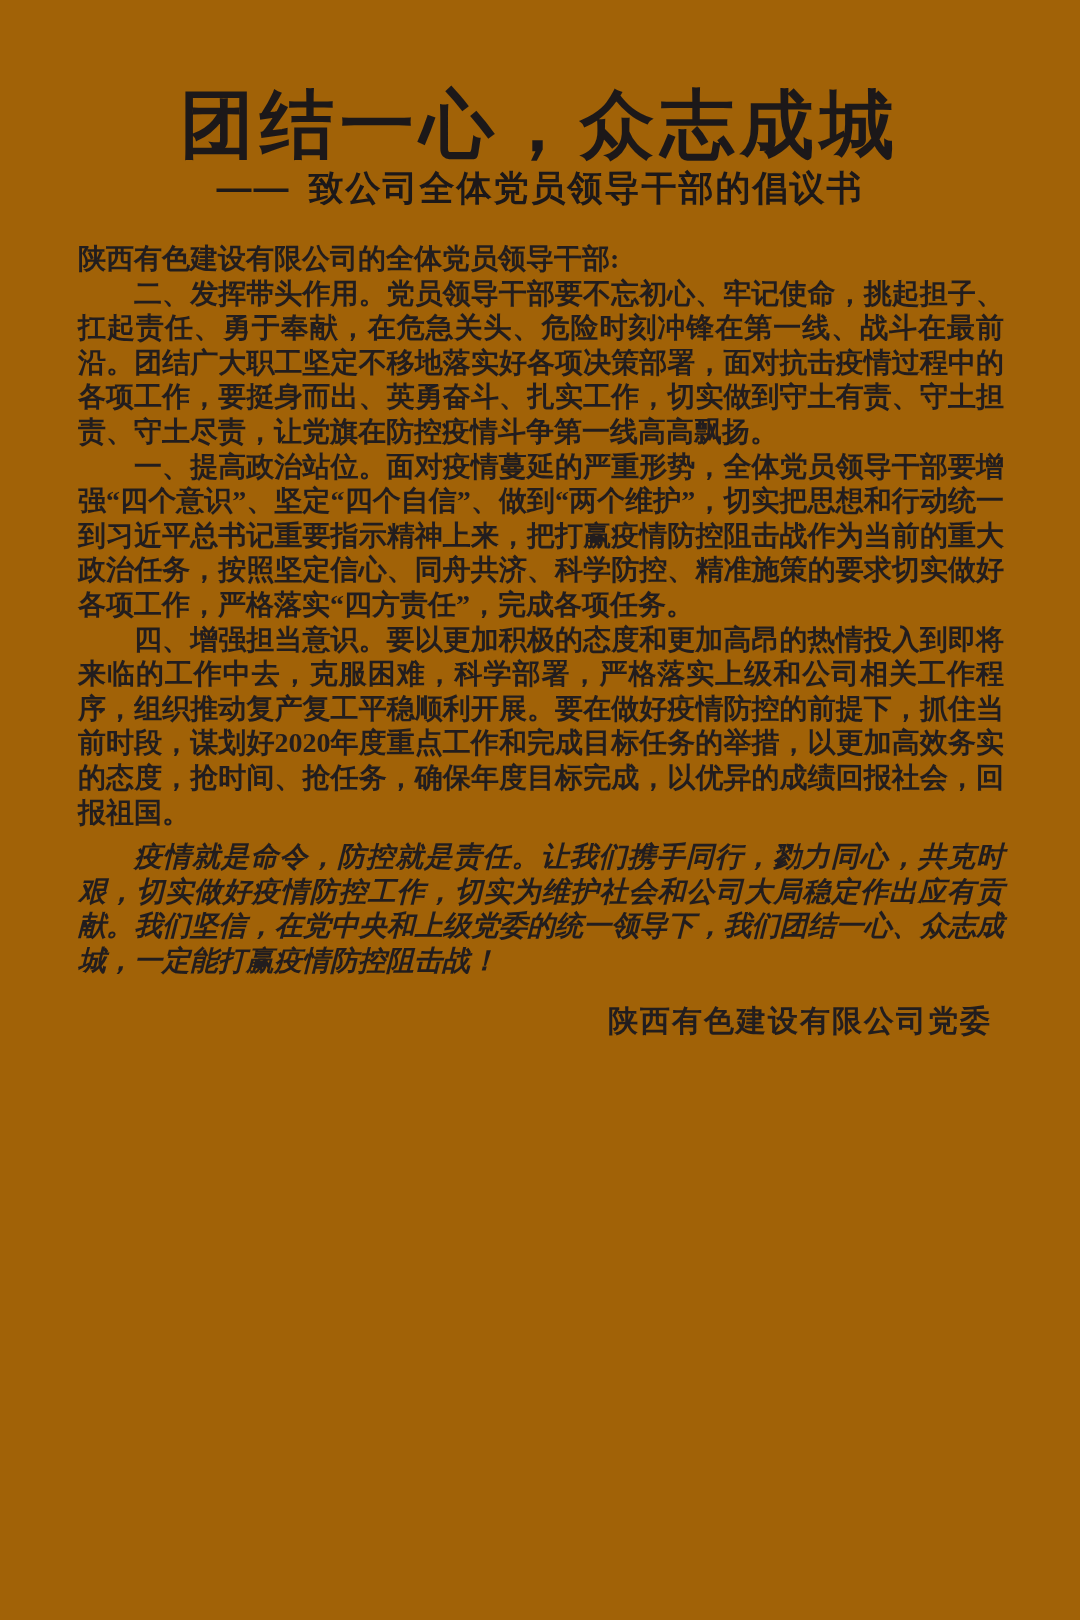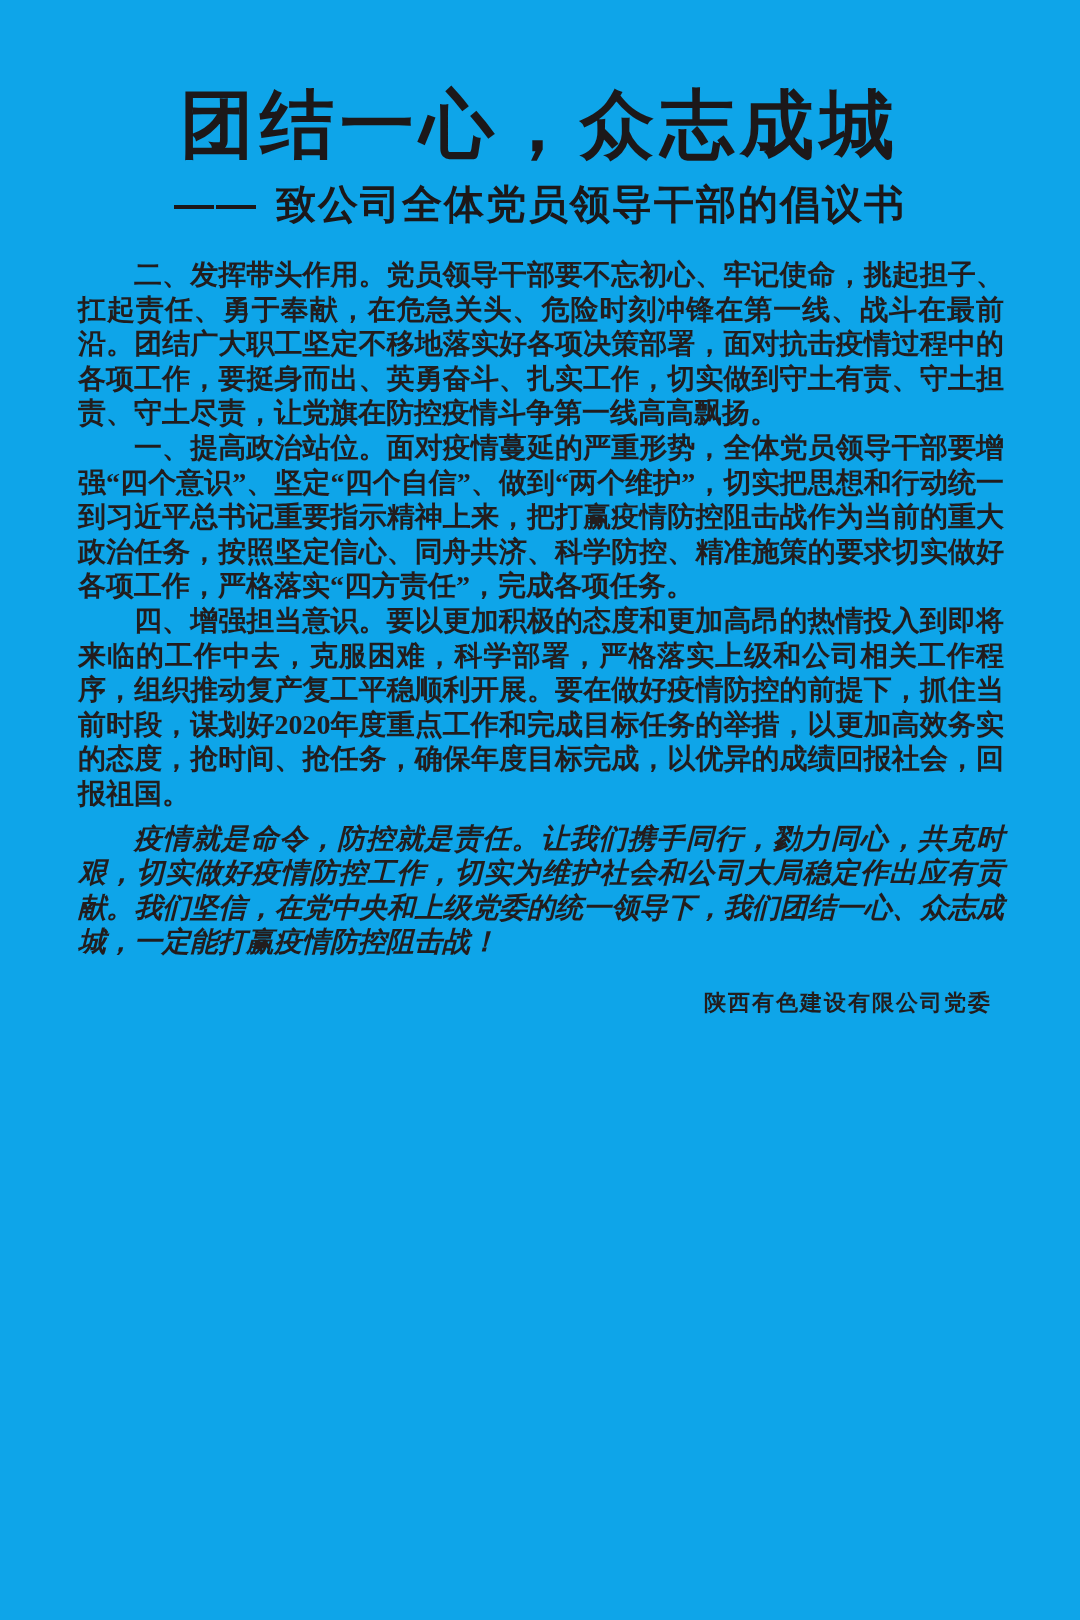--- a/index.html
+++ b/index.html
@@ -4,41 +4,41 @@
 <style>
   html, body {
     margin: 0;
     padding: 0;
     background: #f0a5a5;
   }
   .page {
     position: relative;
     width: 1080px;
     height: 1620px;
-    background: #0ea5e9;
+    background: #a16207;
     color: #221d1e;
     overflow: hidden;
     font-family: "Liberation Serif", serif;
   }
   .title {
     margin: 82px 0 0 0;
     text-align: center;
     font-family: "Liberation Sans", sans-serif;
     font-weight: 900;
     font-size: 74px;
     line-height: 86px;
     letter-spacing: 6px;
     color: #1c1819;
   }
   .subtitle {
-    margin-top: 16px;
+    margin-top: 0;
     text-align: center;
     font-family: "Liberation Sans", sans-serif;
     font-weight: 900;
-    font-size: 40px;
+    font-size: 35px;
     line-height: 40px;
     letter-spacing: 2px;
     color: #1c1819;
   }
   .subtitle .dash {
     margin-right: 18px;
   }
   .doc-body {
     margin: 34px 76px 0 78px;
     font-size: 28px;
@@ -58,21 +58,21 @@
     font-style: italic;
   }
   .signature-block {
     margin: 24px 88px 0 auto;
     width: max-content;
     text-align: center;
     font-weight: bold;
     color: #221d1e;
   }
   .signature-name {
-    font-size: 22px;
+    font-size: 30px;
     line-height: 38px;
     letter-spacing: 2px;
   }
   .signature-date {
     margin-top: 8px;
     font-size: 28px;
     line-height: 34px;
     letter-spacing: 1px;
   }
 </style>
@@ -81,20 +81,21 @@
 
 <div class="page">
 
   <h1 class="title">团结一心，众志成城</h1>
 
   <div class="subtitle">
     <span class="dash">——</span><span>致公司全体党员领导干部的倡议书</span>
   </div>
 
   <div class="doc-body">
+    <p class="salutation">陕西有色建设有限公司的全体党员领导干部:</p>
 
 
     <p class="para">二、发挥带头作用。党员领导干部要不忘初心、牢记使命，挑起担子、扛起责任、勇于奉献，在危急关头、危险时刻冲锋在第一线、战斗在最前沿。团结广大职工坚定不移地落实好各项决策部署，面对抗击疫情过程中的各项工作，要挺身而出、英勇奋斗、扎实工作，切实做到守土有责、守土担责、守土尽责，让党旗在防控疫情斗争第一线高高飘扬。</p>
 
     <p class="para">一、提高政治站位。面对疫情蔓延的严重形势，全体党员领导干部要增强“四个意识”、坚定“四个自信”、做到“两个维护”，切实把思想和行动统一到习近平总书记重要指示精神上来，把打赢疫情防控阻击战作为当前的重大政治任务，按照坚定信心、同舟共济、科学防控、精准施策的要求切实做好各项工作，严格落实“四方责任”，完成各项任务。</p>
 
 
     <p class="para">四、增强担当意识。要以更加积极的态度和更加高昂的热情投入到即将来临的工作中去，克服困难，科学部署，严格落实上级和公司相关工作程序，组织推动复产复工平稳顺利开展。要在做好疫情防控的前提下，抓住当前时段，谋划好2020年度重点工作和完成目标任务的举措，以更加高效务实的态度，抢时间、抢任务，确保年度目标完成，以优异的成绩回报社会，回报祖国。</p>
 
     <p class="para closing">疫情就是命令，防控就是责任。让我们携手同行，勠力同心，共克时艰，切实做好疫情防控工作，切实为维护社会和公司大局稳定作出应有贡献。我们坚信，在党中央和上级党委的统一领导下，我们团结一心、众志成城，一定能打赢疫情防控阻击战！</p>

